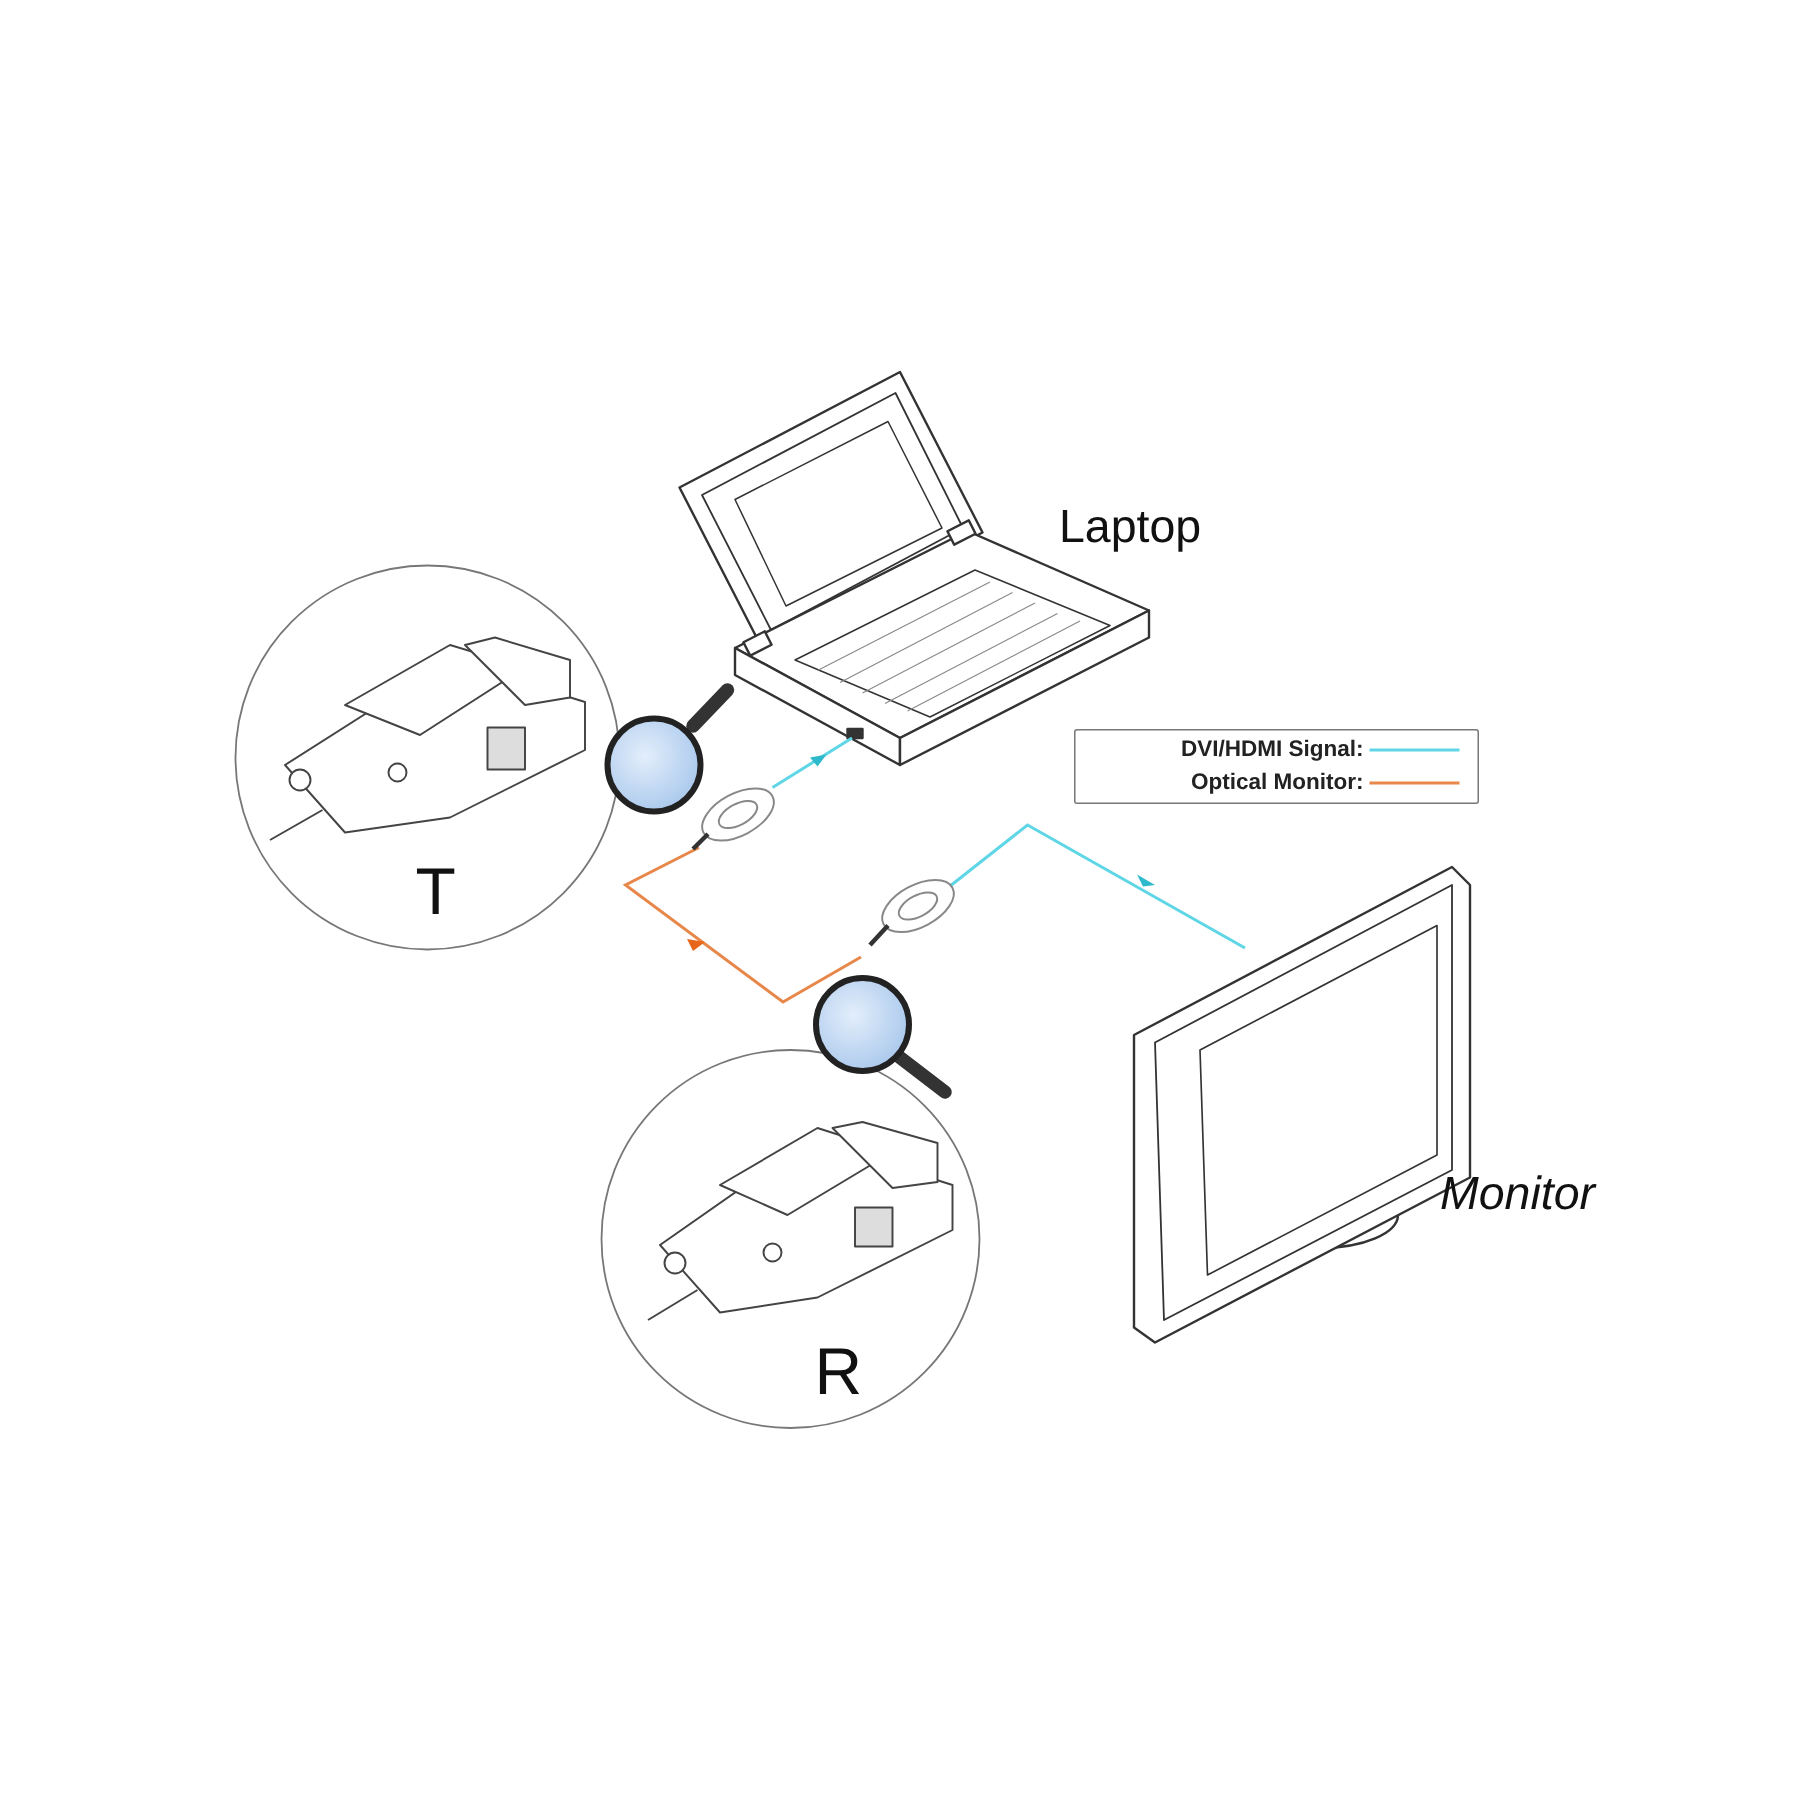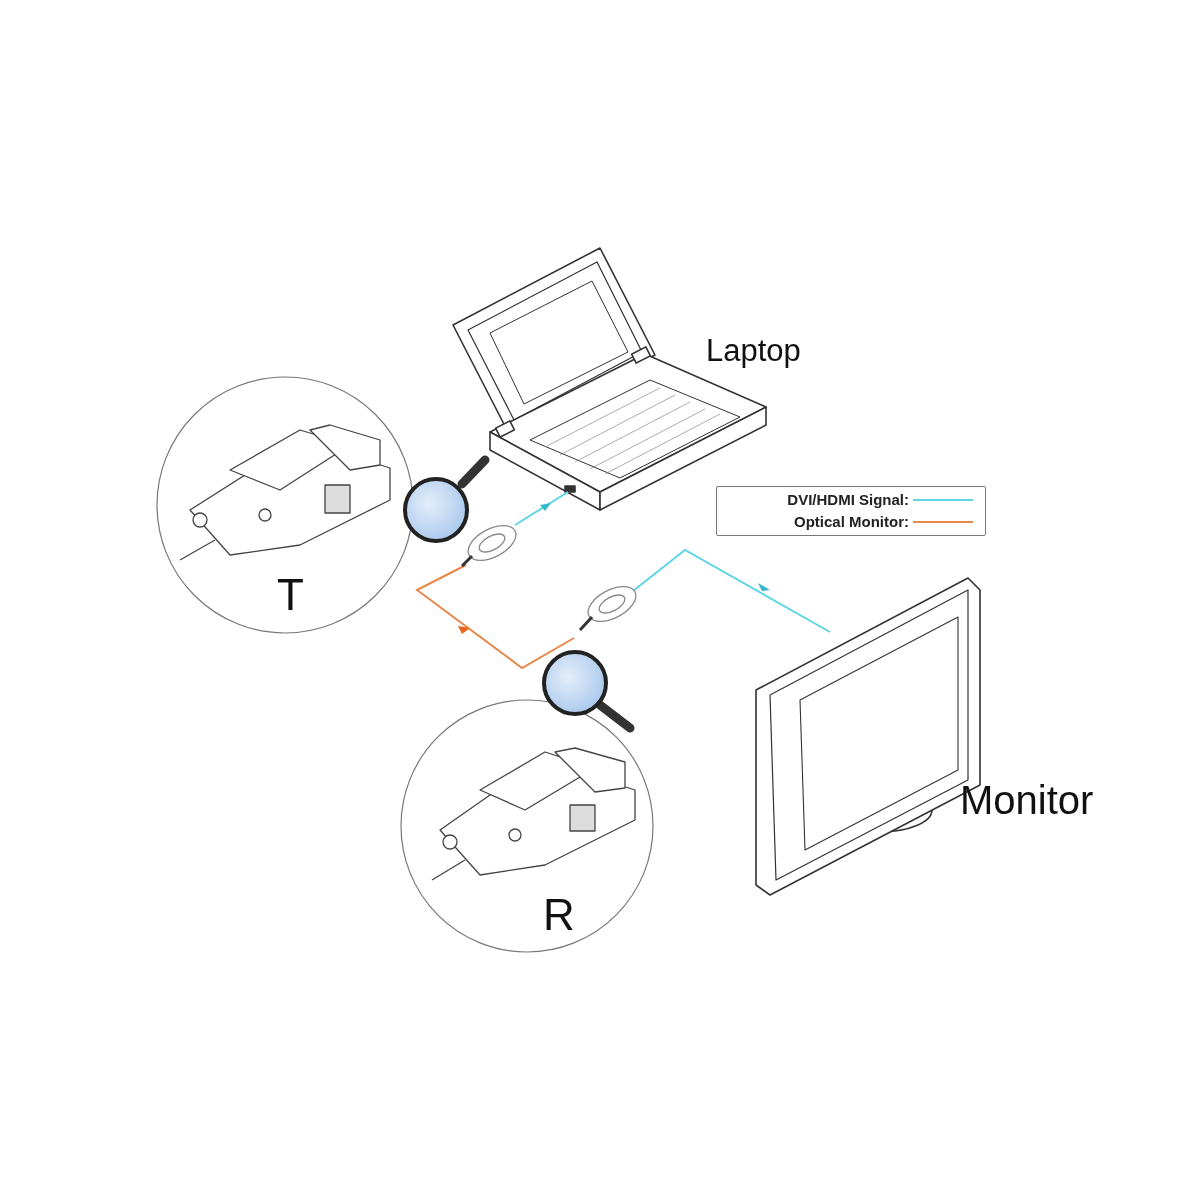--- a/index.html
+++ b/index.html
@@ -1,20 +1,20 @@
 <!DOCTYPE html>
 <html><head>
 <meta charset="utf-8">
 <style>
   html, body { margin: 0; padding: 0; background: #ffffff; }
   body { width: 1200px; height: 1200px; position: relative; overflow: hidden; font-family: "Liberation Sans", sans-serif; }
   #stage { position: absolute; left: 0; top: 0; width: 1146px; height: 1200px; }
   .label { position: absolute; color: #111; font-family: "Liberation Sans", sans-serif; }
   .lbl-laptop { left: 706px; top: 333px; font-size: 31px; }
-  .lbl-monitor { left: 960px; top: 778px; font-size: 40px; }
+  .lbl-monitor { left: 960px; top: 778px; font-size: 31px; font-style: italic; }
   .lbl-t { left: 277px; top: 570px; font-size: 44px; }
   .lbl-r { left: 543px; top: 890px; font-size: 44px; }
   .legend { position: absolute; left: 716px; top: 486px; width: 268px; height: 48px; border: 1.5px solid #777; border-radius: 2px; background: #fff; text-align: center; }
   .legend-row { position: absolute; right: 12px; display: flex; align-items: center; font-size: 15px; color: #222; font-weight: bold; }
   .legend-row.r1 { top: 4px; }
   .legend-row.r2 { top: 26px; }
   .legend-swatch { display: inline-block; width: 60px; height: 2px; margin-left: 4px; }
 </style>
 </head>
 <body>

